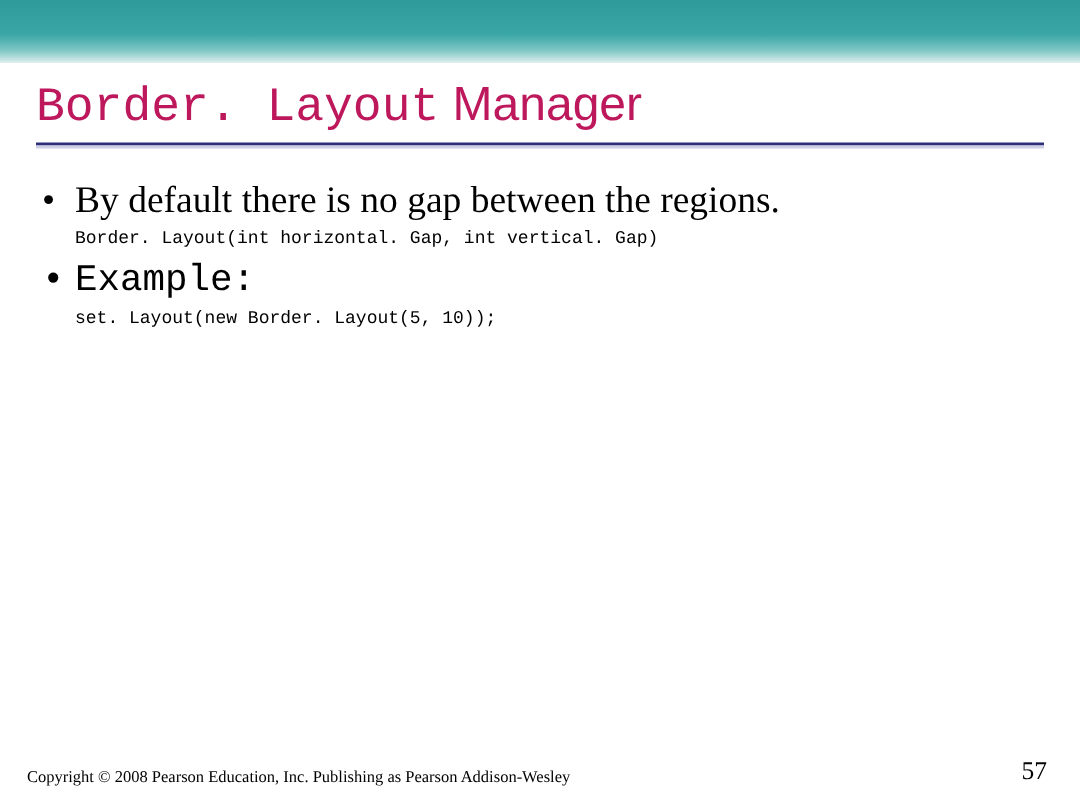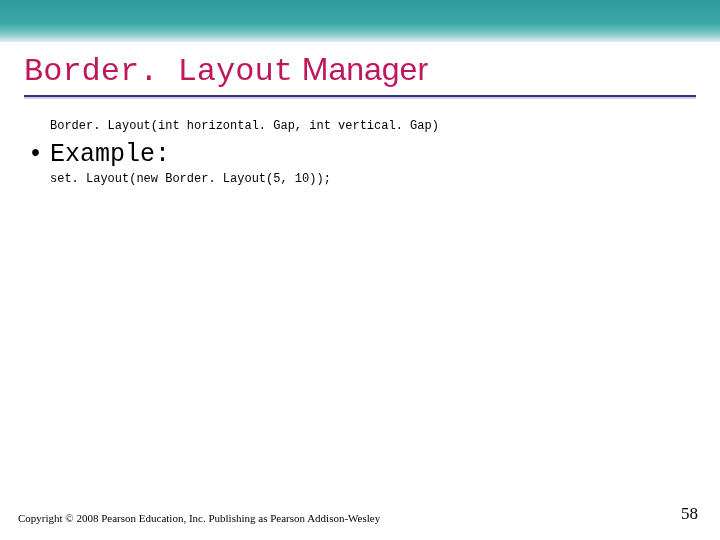--- a/index.html
+++ b/index.html
@@ -90,23 +90,26 @@
 
 <div class="top-bar"></div>
 
 <div class="title">
   <span class="mono">Border. Layout</span><span> Manager</span>
 </div>
 <div class="title-underline"></div>
 <div class="title-shadow"></div>
 
 <ul class="body">
+  <li>
+    <span>By default there is no gap between the regions.</span>
+  </li>
 </ul>
 <span class="code-line">Border. Layout(int horizontal. Gap, int vertical. Gap)</span>
 <ul class="body" style="margin-top:4px;font-family:Liberation Mono, monospace;">
   <li>
     <span>Example:</span>
   </li>
 </ul>
 <span class="code-line">set. Layout(new Border. Layout(5, 10));</span>
 
 <div class="footer-left">Copyright © 2008 Pearson Education, Inc. Publishing as Pearson Addison-Wesley</div>
-<div class="footer-right">58</div>
+<div class="footer-right">57</div>
 
 </body></html>

